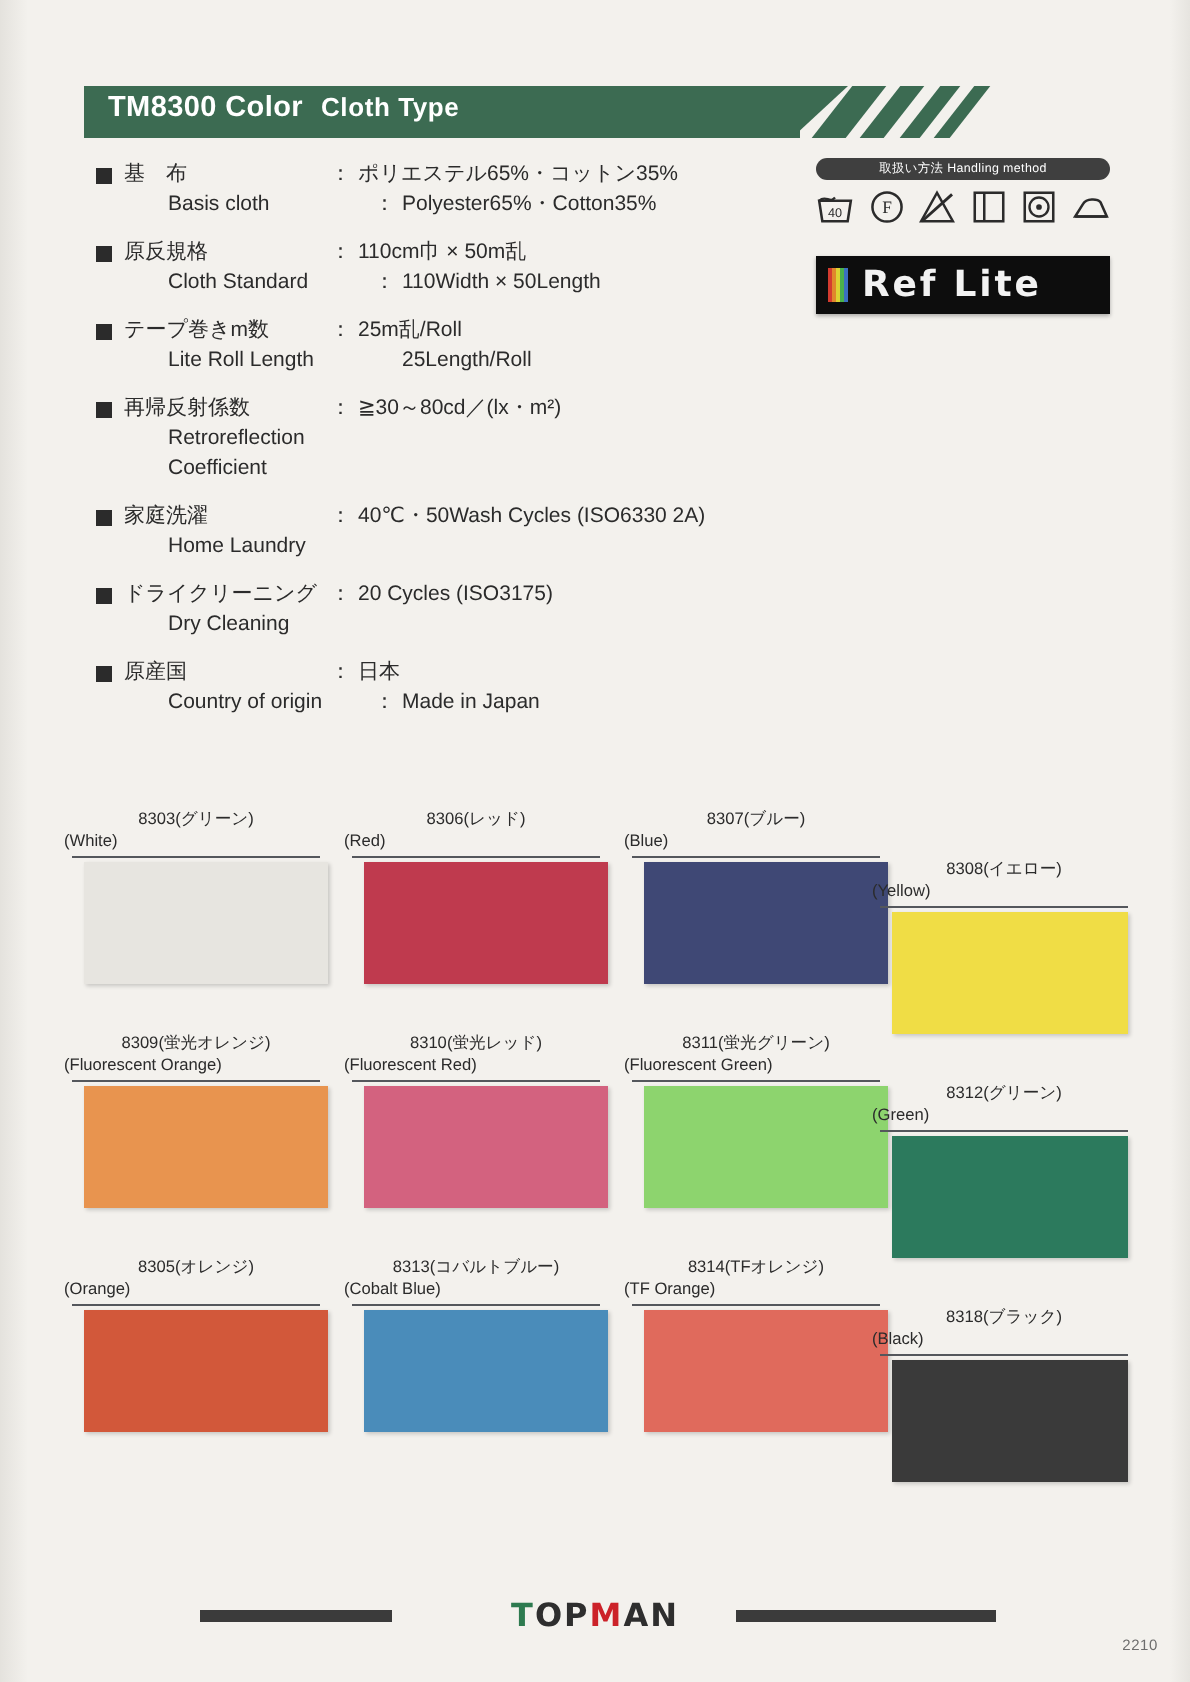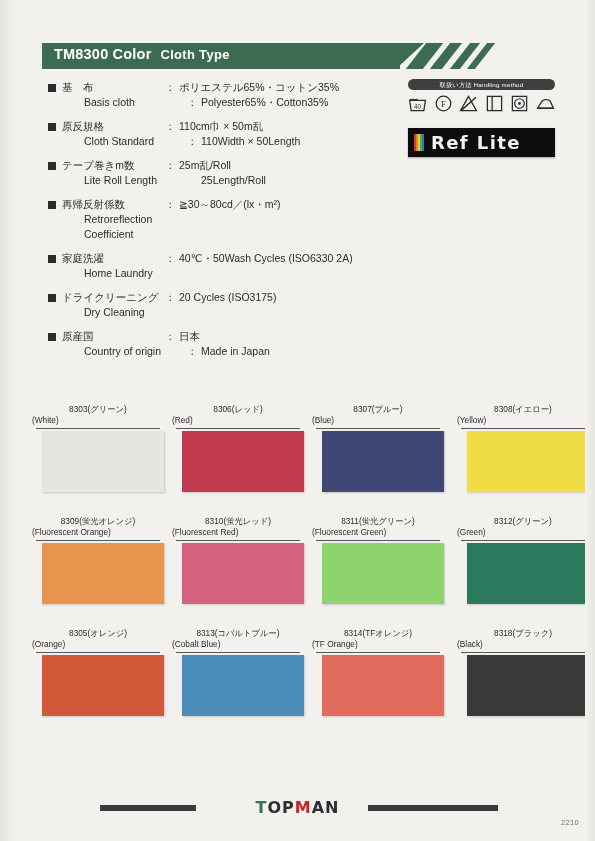--- a/index.html
+++ b/index.html
@@ -189,21 +189,21 @@
     height: 112px;
   }
   .swatch-cell {
     position: absolute;
     top: 0;
     width: 132px;
   }
   .c0 { left: 32px; }
   .c1 { left: 172px; }
   .c2 { left: 312px; }
-  .c3 { left: 457px; }
+  .c3 { left: 436px; margin-top: 25px; }
   .sw-name-ja {
     font-size: 8.3px;
     text-align: center;
     line-height: 11px;
     white-space: nowrap;
     color: #2b2b2b;
   }
   .sw-name-en {
     font-size: 8.3px;
     text-align: left;

